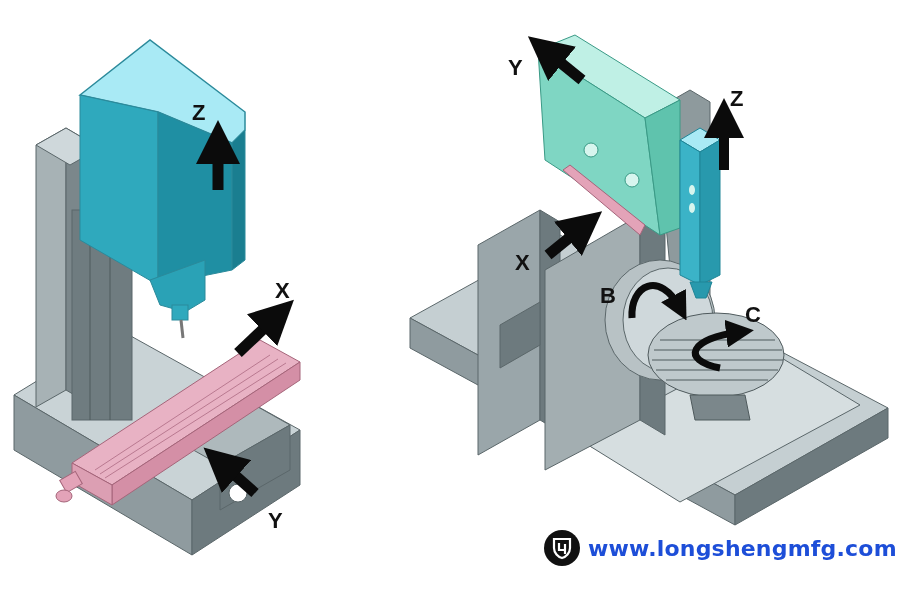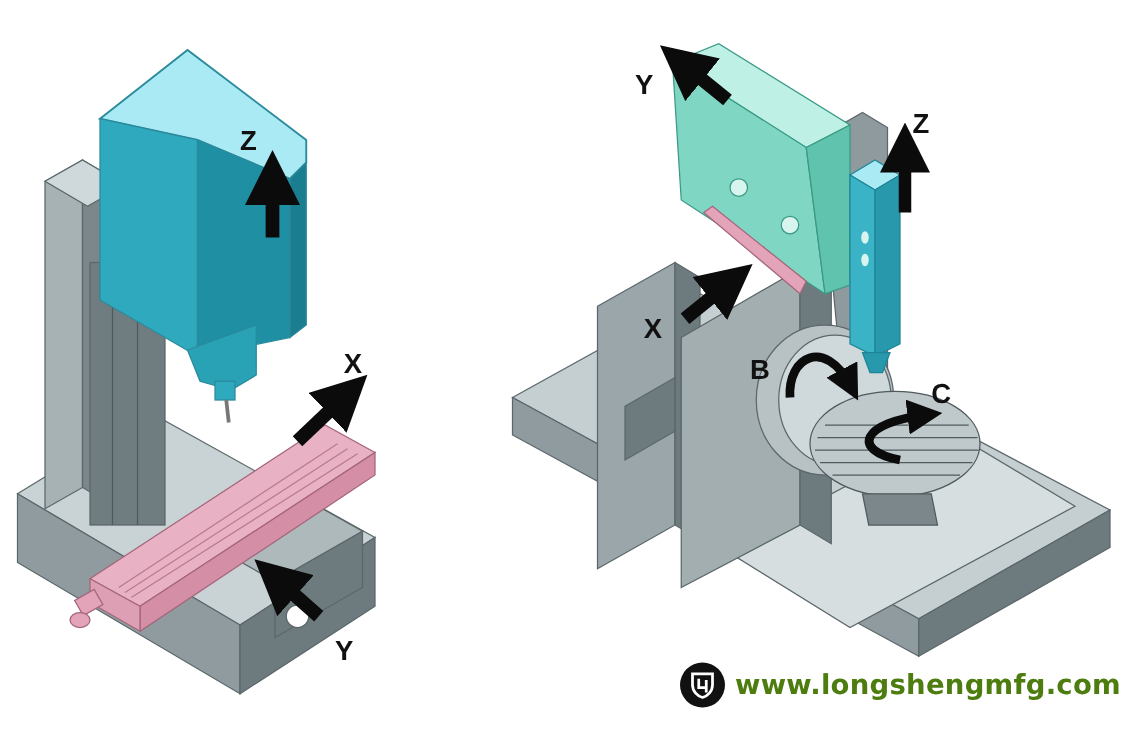--- a/index.html
+++ b/index.html
@@ -1,21 +1,21 @@
 <!DOCTYPE html>
 <html><head>
 <meta charset="utf-8">
 <style>
   html,body{margin:0;padding:0;background:#ffffff;}
   #stage{position:relative;width:900px;height:600px;overflow:hidden;background:#fff;font-family:"Liberation Sans",sans-serif;}
   svg{position:absolute;left:0;top:0;}
   .axis-label{font-family:"Liberation Sans",sans-serif;font-weight:bold;font-size:22px;fill:#111;}
   .watermark{position:absolute;left:544px;top:530px;display:flex;align-items:center;gap:8px;}
   .wm-logo{width:36px;height:36px;border-radius:50%;background:#111;display:flex;align-items:center;justify-content:center;}
-  .wm-text{font-family:"DejaVu Sans",sans-serif;font-size:22px;font-weight:bold;color:#4d7c0f;letter-spacing:0.2px;}
+  .wm-text{font-family:"DejaVu Sans",sans-serif;font-size:22px;font-weight:bold;color:#1d4ed8;letter-spacing:0.2px;}
 </style>
 </head>
 <body>
 
 <div id="stage">
 <svg width="900" height="600" viewBox="0 0 900 600">
   <defs>
     <marker id="ah" markerWidth="4" markerHeight="4" refX="2" refY="2" orient="auto" markerUnits="strokeWidth">
       <path d="M0,0 L4,2 L0,4 z" fill="#0b0b0b"></path>
     </marker>

